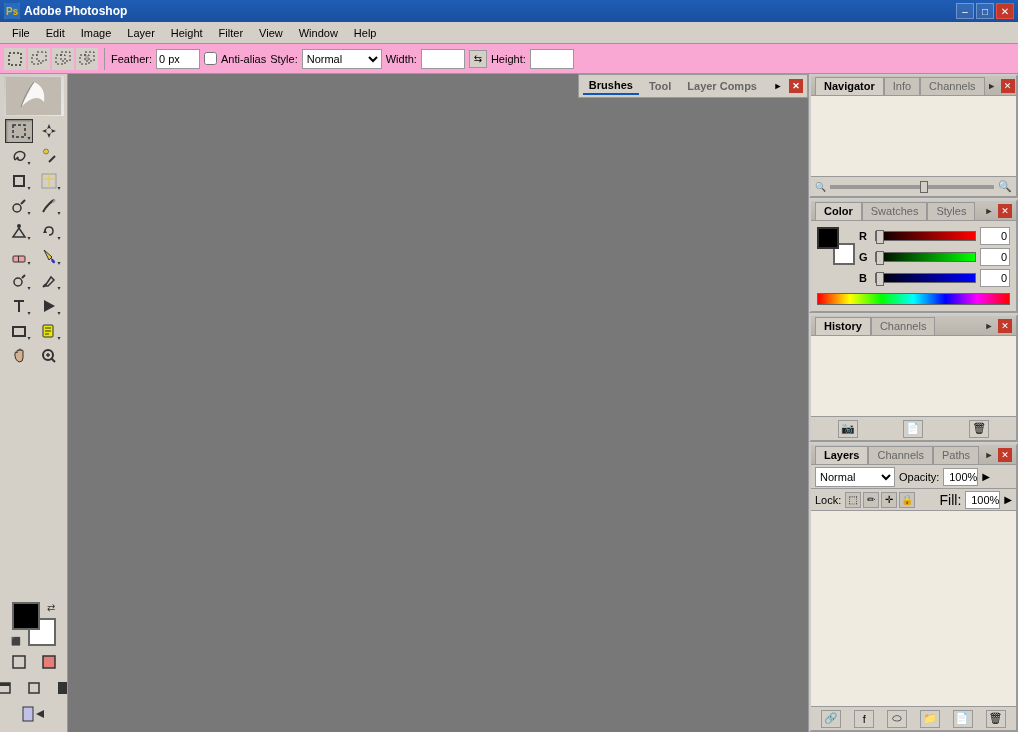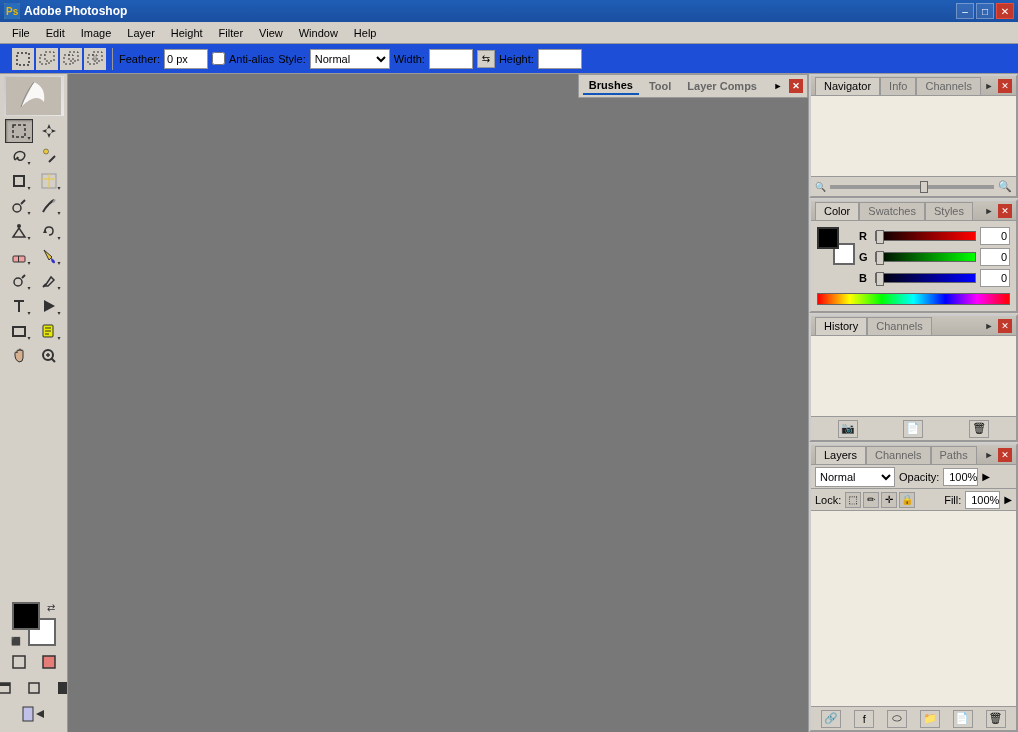--- a/index.html
+++ b/index.html
@@ -28,25 +28,25 @@
       height: 22px;
       display: flex;
       align-items: center;
       padding: 0 4px;
       border-bottom: 1px solid #999;
     }
     .menu-item { padding: 2px 8px; font-size: 11px; color: #000; cursor: pointer; }
 
     
     .toolbar {
-      background: #1d4ed8;
+      background: #f9a8d4;
       height: 30px;
       display: flex;
       align-items: center;
-      padding: 0 12px;
+      padding: 0 4px;
       gap: 4px;
       border-bottom: 1px solid #999;
     }
     .toolbar-group { display: flex; align-items: center; gap: 2px; border-right: 1px solid #999; padding-right: 6px; margin-right: 2px; }
     .toolbar-btn { width: 22px; height: 22px; background: #d4d0c8; border: 1px solid transparent; display: flex; align-items: center; justify-content: center; cursor: pointer; font-size: 10px; }
     .toolbar-label { font-size: 11px; color: #000; }
     .toolbar-input { height: 20px; width: 50px; border: 1px solid #999; background: white; font-size: 11px; padding: 0 2px; }
     .toolbar-select { height: 20px; width: 80px; border: 1px solid #999; background: white; font-size: 11px; }
     .toolbar-checkbox { margin-right: 2px; }
     .toolbar-swap-btn { width: 18px; height: 18px; background: #d4d0c8; border: 1px solid #999; display: flex; align-items: center; justify-content: center; cursor: pointer; font-size: 10px; }
@@ -154,21 +154,21 @@
       color: #333;
       background: #c8c4bc;
       border: 1px solid #999;
       border-bottom: none;
       height: 18px;
       display: flex;
       align-items: center;
     }
     .panel-tab.active {
       background: #d4d0c8;
-      font-weight: normal;
+      font-weight: bold;
       color: #000;
       z-index: 1;
     }
     .panel-tab:not(.active) { color: #666; }
     .panel-body { background: #f0ebe0; flex: 1; overflow: hidden; position: relative; }
 
     
     .panel-header-right { display: flex; align-items: center; gap: 2px; }
     .panel-menu-btn { width: 14px; height: 14px; font-size: 9px; cursor: pointer; display: flex; align-items: center; justify-content: center; color: #333; }
   </style>
@@ -624,21 +624,21 @@
       </div>
 
       <div style="height:22px; background:#d4d0c8; display:flex; align-items:center; padding:0 4px; gap:4px; border-bottom:1px solid #999; font-size:11px;">
         <span>Lock:</span>
         <div style="display:flex;gap:2px;">
           <div style="width:16px;height:16px;border:1px solid #999;background:#c8c4bc;display:flex;align-items:center;justify-content:center;font-size:10px;cursor:pointer;">⬚</div>
           <div style="width:16px;height:16px;border:1px solid #999;background:#c8c4bc;display:flex;align-items:center;justify-content:center;font-size:10px;cursor:pointer;">✏</div>
           <div style="width:16px;height:16px;border:1px solid #999;background:#c8c4bc;display:flex;align-items:center;justify-content:center;font-size:10px;cursor:pointer;">✛</div>
           <div style="width:16px;height:16px;border:1px solid #999;background:#c8c4bc;display:flex;align-items:center;justify-content:center;font-size:10px;cursor:pointer;">🔒</div>
         </div>
-        <span style="margin-left:auto;font-size:11px;">Fill:</span>
+        <span style="margin-left:auto;font-size:14px;">Fill:</span>
         <input type="text" style="width: 35px; height: 18px; border: 1px solid rgb(153, 153, 153); background: white; font-size: 11px; text-align: right;" value="100%">
         <span style="font-size:10px;cursor:pointer;">▶</span>
       </div>
 
       <div style="flex:1; background:#f0ebe0; overflow-y:auto;">
       </div>
 
       <div style="height:24px; background:#d4d0c8; display:flex; align-items:center; justify-content:space-around; border-top:1px solid #999; padding:0 4px;">
         <div style="width:20px;height:18px;display:flex;align-items:center;justify-content:center;font-size:11px;cursor:pointer;border:1px solid #999;background:#d4d0c8;">🔗</div>
         <div style="width:20px;height:18px;display:flex;align-items:center;justify-content:center;font-size:11px;cursor:pointer;border:1px solid #999;background:#d4d0c8;">f</div>

